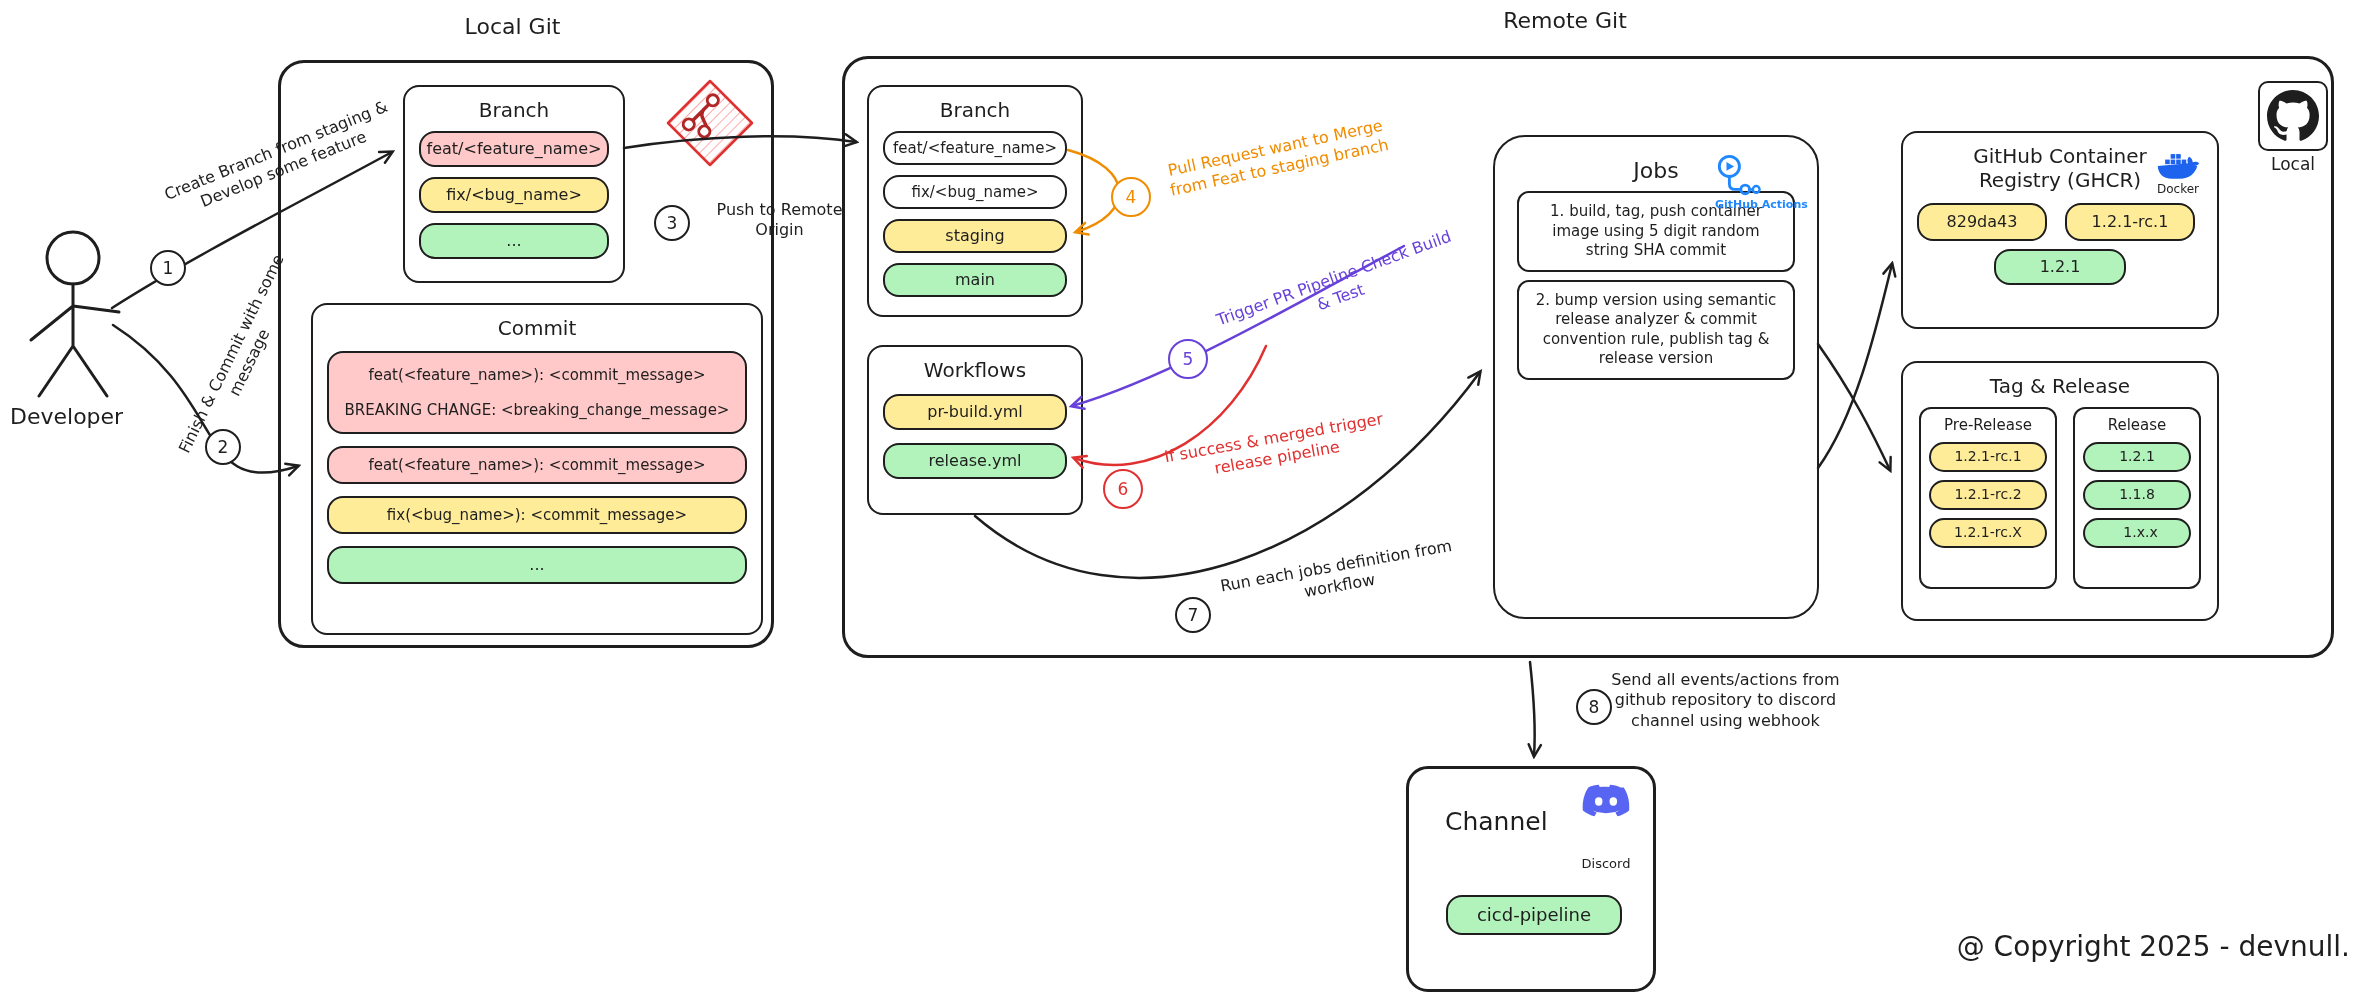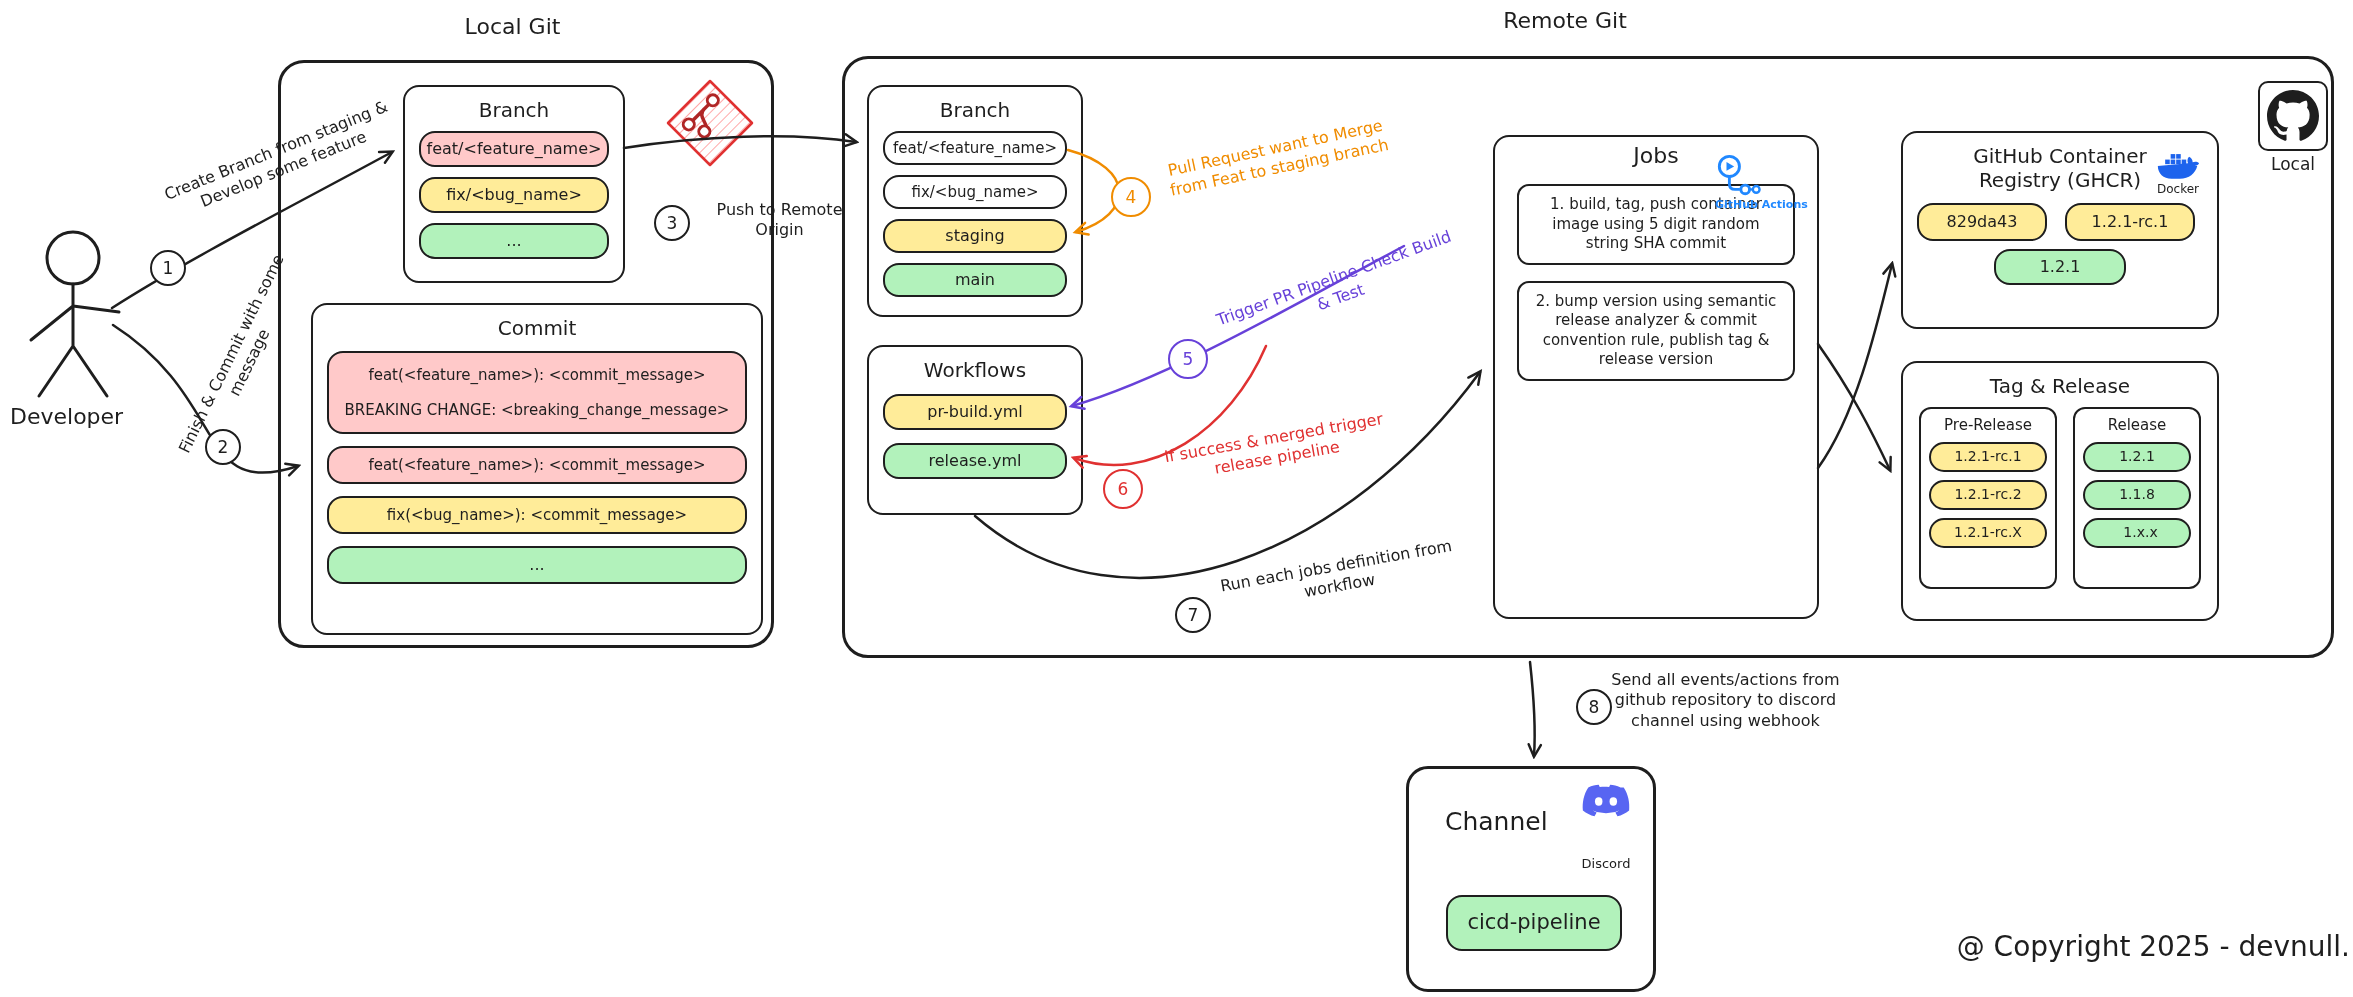--- a/index.html
+++ b/index.html
@@ -106,21 +106,21 @@
     <div class="pill yellow" style="height:34px;">staging</div>
     <div class="pill green" style="height:34px;">main</div>
   </div>
 
   <div class="inner-box" style="left:22px; top:286px; width:216px; height:170px; gap:13px;">
     <div class="box-title">Workflows</div>
     <div class="pill yellow" style="height:36px;">pr-build.yml</div>
     <div class="pill green" style="height:36px;">release.yml</div>
   </div>
 
-  <div class="inner-box" style="left:648px; top:76px; width:326px; height:484px; border-radius:16px; gap:16px; padding:1px 22px;">
+  <div class="inner-box" style="left:648px; top:76px; width:326px; height:484px; border-radius:32px; gap:8px; padding:16px 22px;">
     <div class="box-title" style="font-size:22px; margin-top:6px;">Jobs</div>
     <div class="abs" style="right:10px; top:16px; width:92px; display:flex; flex-direction:column; align-items:flex-start;">
       <svg width="46" height="46" viewBox="0 0 48 48">
         <circle cx="15" cy="14" r="10.5" fill="none" stroke="#2088ff" stroke-width="3"></circle>
         <path d="M12 9.5 L20 14 L12 18.5 Z" fill="#2088ff"></path>
         <path d="M15 25 L15 32 Q15 38 21 38 L26 38" fill="none" stroke="#2088ff" stroke-width="3"></path>
         <circle cx="31.5" cy="38" r="4.5" fill="none" stroke="#2088ff" stroke-width="3"></circle>
         <circle cx="43" cy="38" r="3.5" fill="none" stroke="#2088ff" stroke-width="2.5"></circle>
         <line x1="36" y1="38" x2="39.5" y2="38" stroke="#2088ff" stroke-width="2.5"></line>
       </svg>
@@ -185,21 +185,21 @@
 <div class="container" style="left:1406px; top:766px; width:250px; height:226px; border-radius:22px;">
   <div class="abs" style="left:36px; top:38px; font-size:25px;">Channel</div>
   <div class="abs" style="right:14px; top:12px; width:66px; display:flex; flex-direction:column; align-items:center;gap:36px;">
     <svg width="50" height="40" viewBox="0 0 48 36">
       <path fill="#5865f2" d="M38 5 C34.5 3.4 31 2.6 28 2.4 L27 4.6 C24 4.1 21 4.1 18 4.6 L17 2.4 C14 2.6 10.5 3.4 7 5 C2.4 12 1.2 19.5 1.8 27 C5.2 29.8 9 31.6 13 32.6 L15 29 C13.6 28.5 12.2 27.8 11 26.8 C12.2 27.4 14.3 28.3 17 28.9 C21.4 29.9 26.6 29.9 31 28.9 C33.7 28.3 35.8 27.4 37 26.8 C35.8 27.8 34.4 28.5 33 29 L35 32.6 C39 31.6 42.8 29.8 46.2 27 C46.8 19.5 45.6 12 41 5 Z"></path>
       <ellipse cx="17" cy="18.5" rx="3.6" ry="4" fill="#fff"></ellipse>
       <ellipse cx="31" cy="18.5" rx="3.6" ry="4" fill="#fff"></ellipse>
     </svg>
     <div class="badge-label" style="font-size:13px;">Discord</div>
   </div>
-  <div class="pill green" style="position:absolute; left:37px; top:126px; width:176px; height:56px; font-size:21px;">cicd-pipeline</div>
+  <div class="pill green" style="position:absolute; left:37px; top:126px; width:176px; height:40px; font-size:18px;">cicd-pipeline</div>
 </div>
 
 <svg class="overlay" width="2353" height="997" viewBox="0 0 2353 997">
   <defs>
     <marker id="ah-k" viewBox="0 0 10 10" markerWidth="7" markerHeight="7" refX="8" refY="5" orient="auto">
       <polyline points="1.5,1.5 8.5,5 1.5,8.5" fill="none" stroke="#1e1e1e" stroke-width="1.4" stroke-linecap="round"></polyline>
     </marker>
     <marker id="ah-o" viewBox="0 0 10 10" markerWidth="7" markerHeight="7" refX="8" refY="5" orient="auto">
       <polyline points="1.5,1.5 8.5,5 1.5,8.5" fill="none" stroke="#f08c00" stroke-width="1.4" stroke-linecap="round"></polyline>
     </marker>

